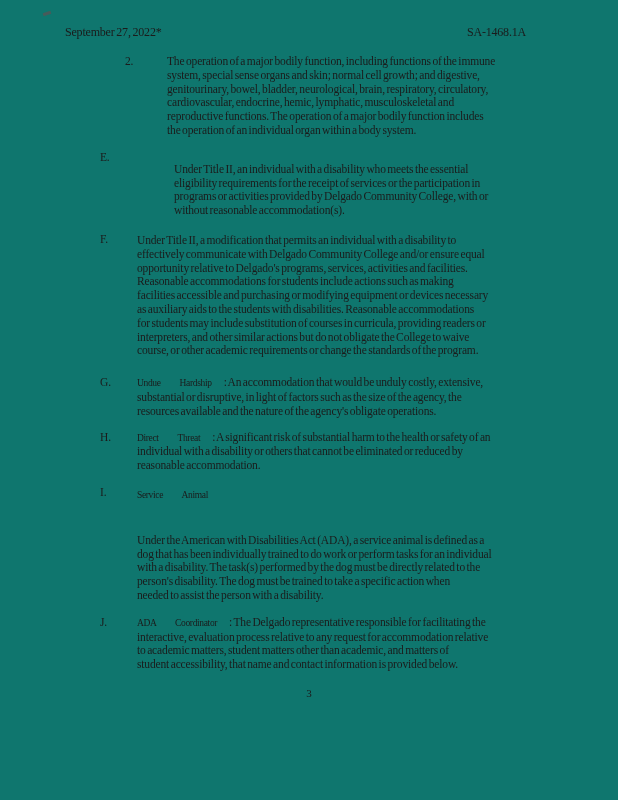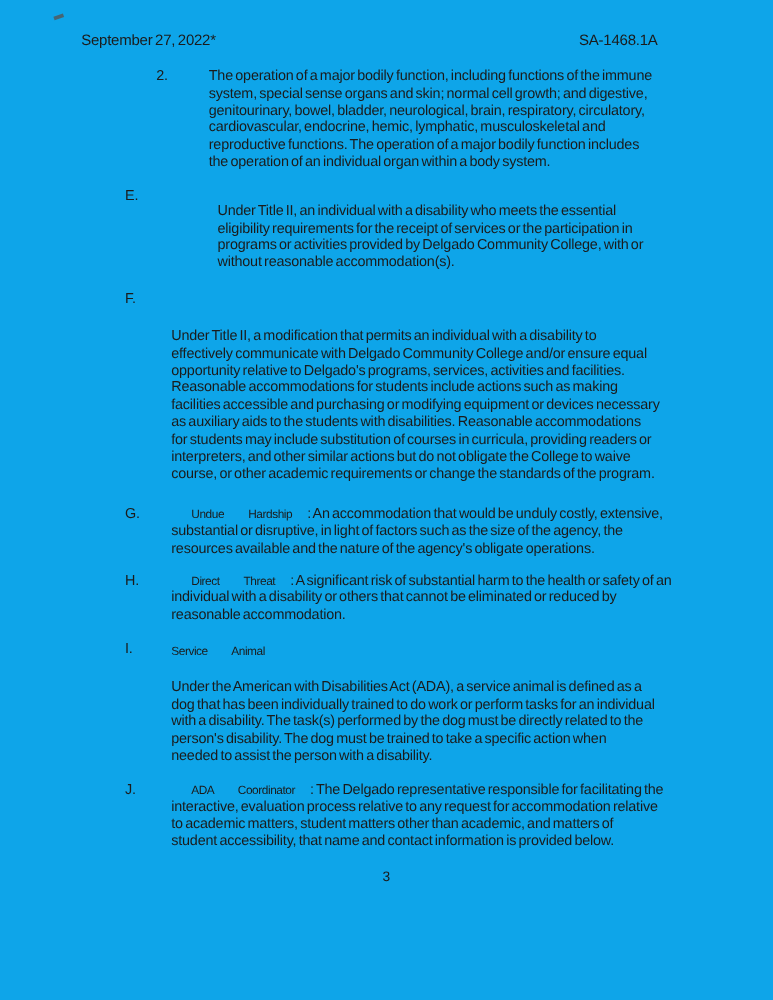--- a/index.html
+++ b/index.html
@@ -4,22 +4,22 @@
 <style>
   html, body {
     margin: 0;
     padding: 0;
     background: #ffffff;
   }
   .page {
     position: relative;
     width: 618px;
     height: 800px;
-    background: #0ea5e9;
-    font-family: Liberation Sans, sans-serif;
+    background: #0f766e;
+    font-family: Liberation Serif, serif;
     color: #1b1b1b;
     overflow: hidden;
   }
   .scan-artifact {
     position: absolute;
     left: 43px;
     top: 12px;
     width: 8px;
     height: 3px;
     background: #555;
@@ -67,31 +67,31 @@
     line-height: 13.8px;
     letter-spacing: -0.15px;
   }
   .section .content { width: 460px; }
   .term-line { line-height: 13.8px; white-space: pre-wrap; }
   .term {
     font-size: 9.5px;
     letter-spacing: -0.35px;
     word-spacing: 17px;
   }
-  .term-inline { margin-right: 12px; margin-left: 16px; }
+  .term-inline { margin-right: 12px; }
   .para { margin: 0; }
   .mt-e-sec   { margin-top: 13px; }
   .mt-e-body  { margin-top: 12px; }
   .mt-f-sec   { margin-top: 15px; }
-  .mt-f-p1    { margin-top: 30px; }
+  .mt-f-p1    { margin-top: 1px; }
   .mt-f-p2    { }
   .mt-g-sec   { margin-top: 18px; }
   .mt-h-sec   { margin-top: 12px; }
   .mt-i-sec   { margin-top: 13px; }
-  .mt-i-body  { margin-top: 15px; }
+  .mt-i-body  { margin-top: 31px; }
   .mt-j-sec   { margin-top: 13px; }
   .indent-extra { margin-left: 37px; width: 412px; }
   .page-number {
     margin-top: 15px;
     text-align: center;
     font-size: 11px;
     line-height: 13px;
   }
 </style>
 </head>

